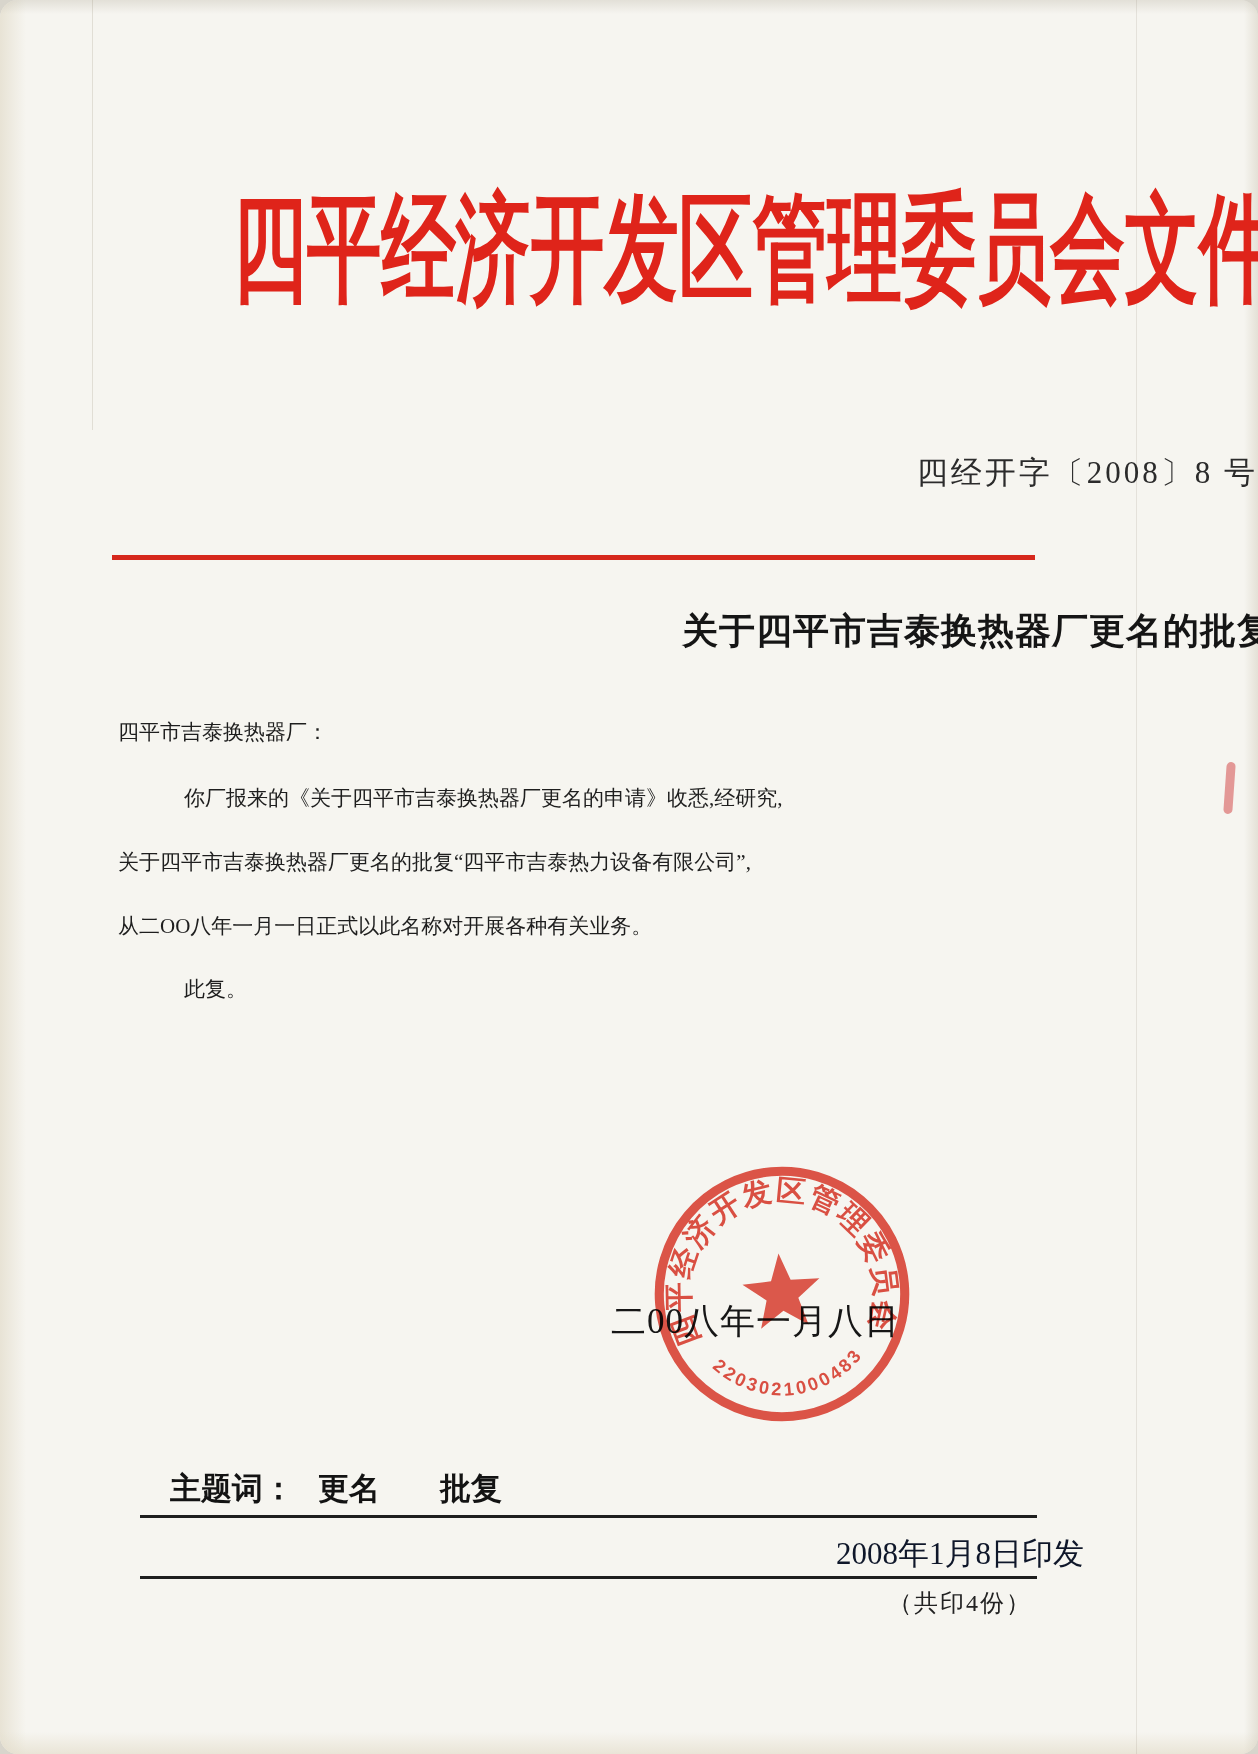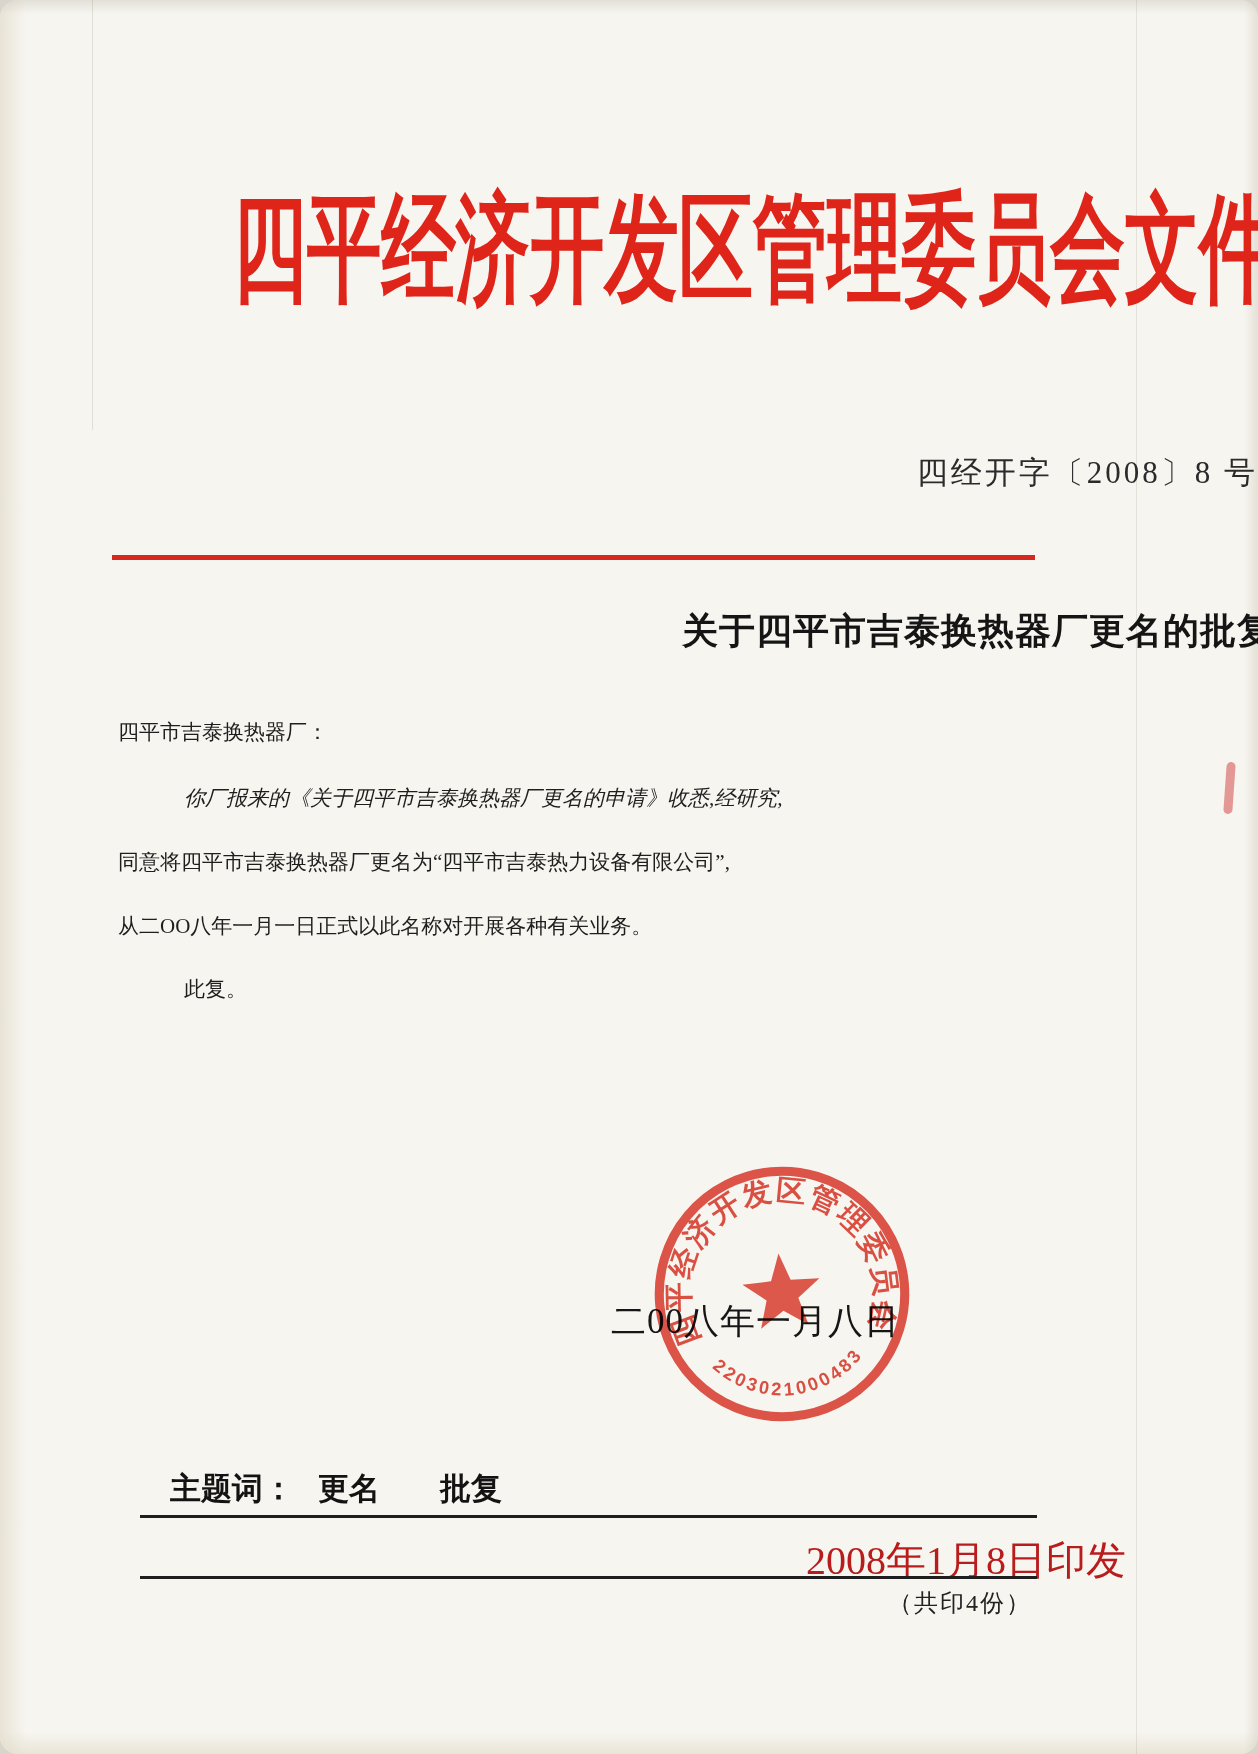--- a/index.html
+++ b/index.html
@@ -59,21 +59,21 @@
     font-family:"Liberation Sans","DejaVu Sans",sans-serif; color:#131313; white-space:nowrap;
   }
   .subject-row .kw1 { margin-left:24px; }
   .subject-row .kw2 { margin-left:60px; }
 
   .rule-black { position:absolute; left:140px; width:897px; height:3px; background:#1e1e1e; }
   .rule-1 { top:1515px; }
   .rule-2 { top:1576px; }
 
   .footer-office { position:absolute; left:170px; top:1533px; font-size:31px; white-space:nowrap; color:#1a1a1a; }
-  .footer-date { position:absolute; left:806px; top:1533px; font-size:40px; white-space:nowrap; color:#b91c1c; }
+  .footer-date { position:absolute; left:836px; top:1533px; font-size:31px; white-space:nowrap; color:#0f172a; }
   .footer-copies { position:absolute; left:888px; top:1587px; font-size:24px; letter-spacing:2px; color:#222; }
 </style>
 </head>
 <body>
 
 <div class="page">
 
   <div class="edge-left"></div>
   <div class="edge-top"></div>
   <div class="edge-bottom"></div>
@@ -84,22 +84,22 @@
 
   <div class="header-title">四平经济开发区管理委员会文件</div>
 
   <div class="doc-number">四经开字〔2008〕8 号</div>
 
   <div class="red-rule"></div>
 
   <div class="doc-title">关于四平市吉泰换热器厂更名的批复</div>
 
   <div class="body-line" style="top:718px;">四平市吉泰换热器厂：</div>
-  <div class="body-line indent" style="top:784px;font-style:italic;">你厂报来的《关于四平市吉泰换热器厂更名的申请》收悉,经研究,</div>
-  <div class="body-line" style="top:848px;">同意将四平市吉泰换热器厂更名为“四平市吉泰热力设备有限公司”,</div>
+  <div class="body-line indent" style="top:784px;">你厂报来的《关于四平市吉泰换热器厂更名的申请》收悉,经研究,</div>
+  <div class="body-line" style="top:848px;">关于四平市吉泰换热器厂更名的批复“四平市吉泰热力设备有限公司”,</div>
   <div class="body-line" style="top:912px;">从二OO八年一月一日正式以此名称对开展各种有关业务。</div>
   <div class="body-line indent" style="top:975px;">此复。</div>
 
   <div class="seal-date">二00八年一月八日</div>
 
   <svg class="seal" viewBox="0 0 280 280">
     <defs>
       <path id="arcTop" d="M 56.6 178.9 A 92 92 0 1 1 223.4 178.9" fill="none"></path>
       <path id="arcBottom" d="M 63.4 204.3 A 100 100 0 0 0 216.6 204.3" fill="none"></path>
     </defs>

